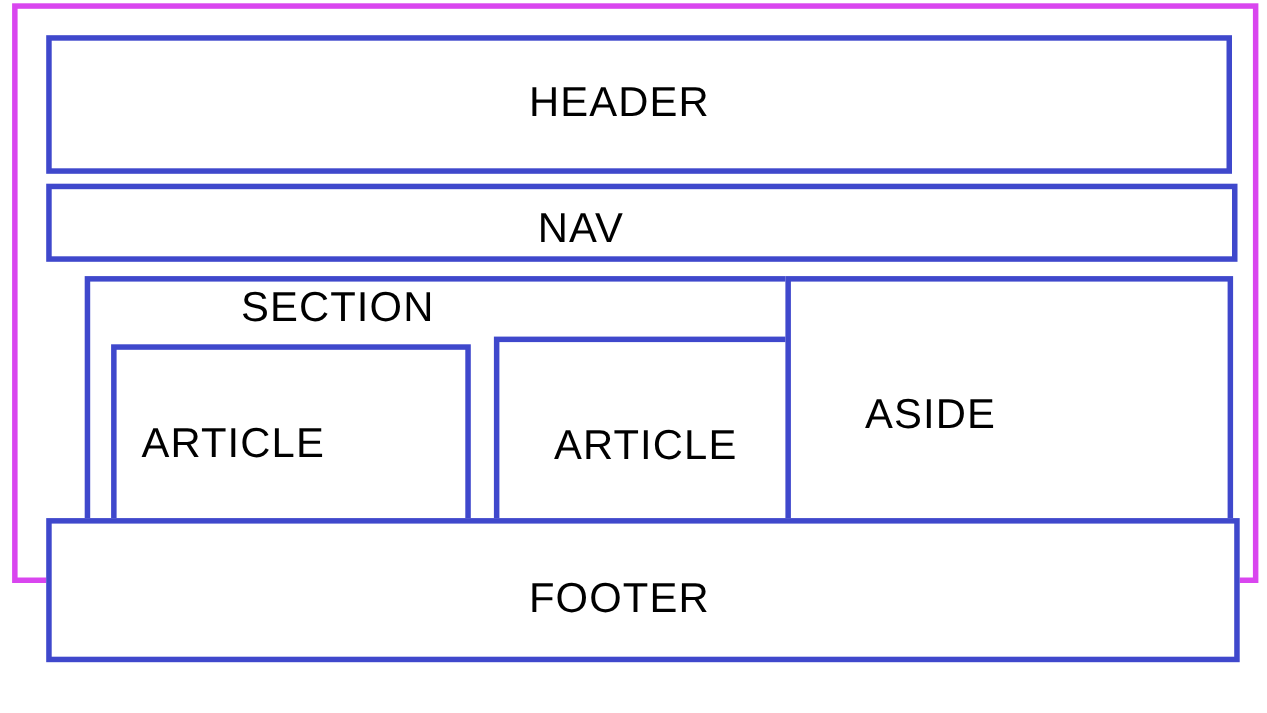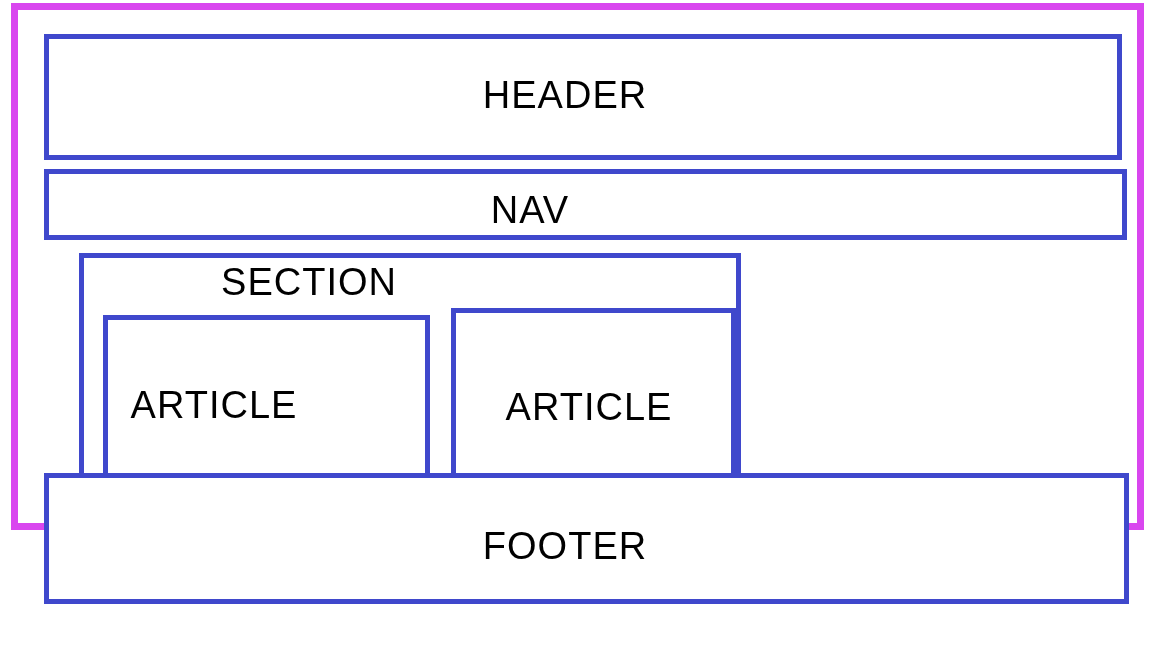--- a/index.html
+++ b/index.html
@@ -16,21 +16,21 @@
     color: #000000;
     overflow: hidden;
   }
   .frame {
     position: absolute;
     box-sizing: border-box;
     left: 11px;
     top: 3px;
     width: 1133px;
     height: 527px;
-    border: 7px solid #d946ef;
+    border: 5px solid #d946ef;
     background: #ffffff;
   }
   .box {
     position: absolute;
     box-sizing: border-box;
     border: 5px solid #3F48CC;
     background: #ffffff;
   }
   .box-header  { left: 37px;  top: 27px;  width: 1078px; height: 126px; }
   .box-nav     { left: 37px;  top: 162px; width: 1083px; height: 71px;  }
@@ -76,19 +76,22 @@
 
       <div class="box box-article1">
         <span class="label label-article1">ARTICLE</span>
       </div>
 
       <div class="box box-article2">
         <span class="label label-article2">ARTICLE</span>
       </div>
     </div>
 
+    <div class="box box-aside" style="left:698px; top:243px;">
+      <span class="label label-aside">ASIDE</span>
+    </div>
 
     <div class="box box-footer" style="left:26px; top:463px;">
       <span class="label label-footer">FOOTER</span>
     </div>
 
   </div>
 </div>
 
 </body></html>

